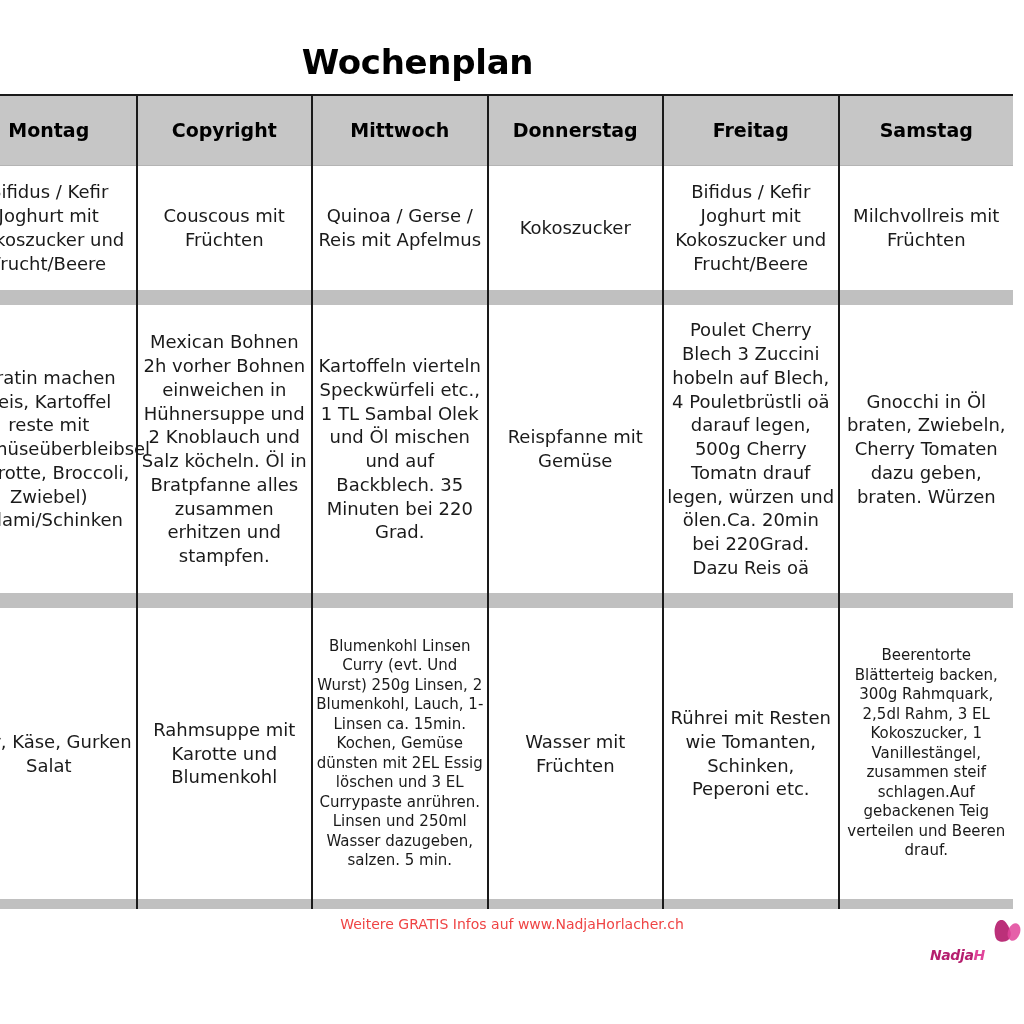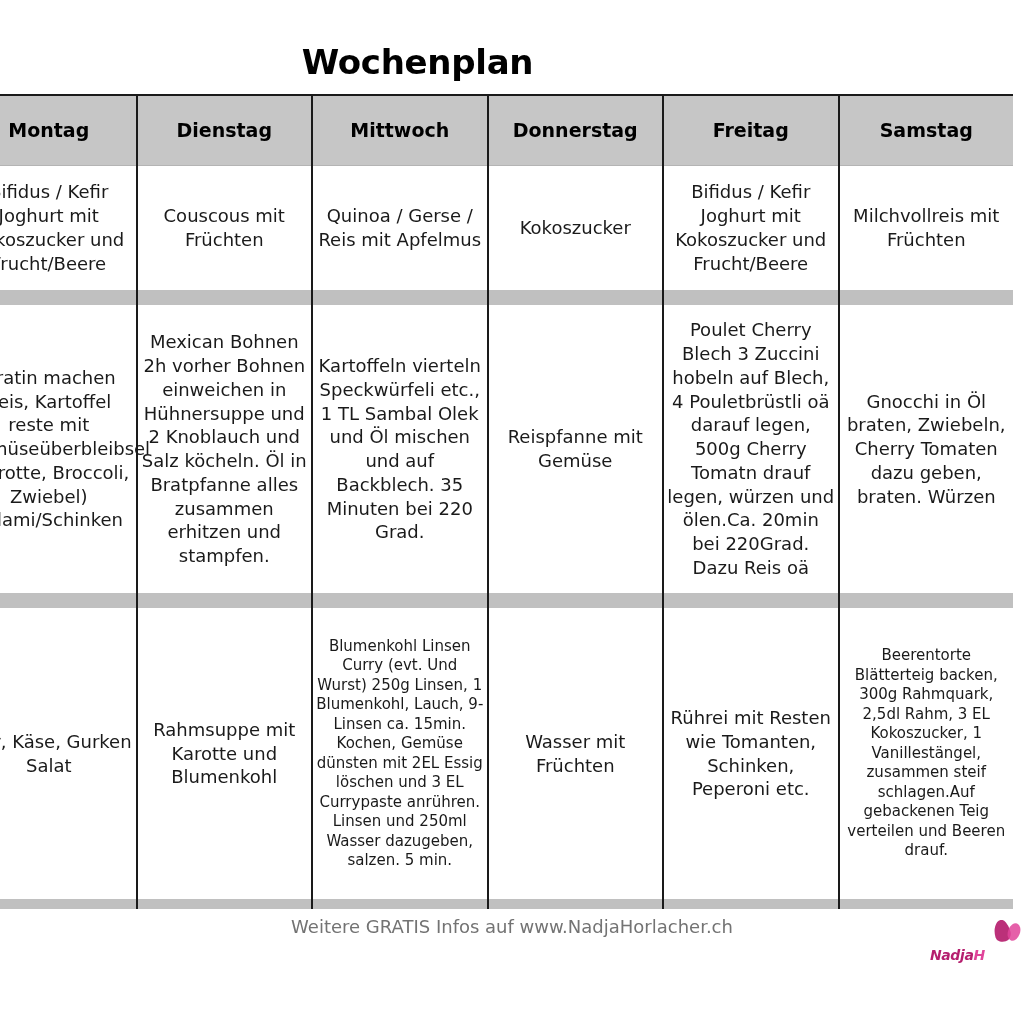--- a/index.html
+++ b/index.html
@@ -106,23 +106,23 @@
     height: 17px;
     border-bottom: 2px solid #1a1a1a;
   }
 
   
   .footer {
     position: absolute;
     left: 0; top: 914px;
     width: 1024px;
     text-align: center;
-    font-size: 18px;
+    font-size: 14px;
     line-height: 1.45;
-    color: #737373;
+    color: #ef4444;
   }
   .footer .fline { display: block; }
 
   
   .logo {
     position: absolute;
     right: -46px;
     top: 920px;
     width: 140px;
     height: 64px;
@@ -171,21 +171,21 @@
         <col>
           <col>
           <col>
           <col>
           <col>
           <col>
       </colgroup>
       <thead>
         <tr>
           <th>Montag</th>
-          <th>Dienstag</th>
+          <th>Copyright</th>
           <th>Mittwoch</th>
           <th>Donnerstag</th>
           <th>Freitag</th>
           <th>Samstag</th>
         </tr>
       </thead>
       <tbody>
 
         <tr class="row-breakfast">
           <td class="meal">Bifidus / Kefir Joghurt mit Kokoszucker und Frucht/Beere</td>
@@ -219,21 +219,21 @@
           <td></td>
           <td></td>
           <td></td>
           <td></td>
           <td></td>
         </tr>
 
         <tr class="row-dinner">
           <td class="meal">Eier, Käse, Gurken Salat</td>
           <td class="meal">Rahmsuppe mit Karotte und Blumenkohl</td>
-          <td class="meal small">Blumenkohl Linsen Curry (evt. Und Wurst) 250g Linsen, 1 Blumenkohl, Lauch, 9-Linsen ca. 15min. Kochen, Gemüse dünsten mit 2EL Essig löschen und 3 EL Currypaste anrühren. Linsen und 250ml Wasser dazugeben, salzen. 5 min.</td>
+          <td class="meal small">Blumenkohl Linsen Curry (evt. Und Wurst) 250g Linsen, 2 Blumenkohl, Lauch, 1-Linsen ca. 15min. Kochen, Gemüse dünsten mit 2EL Essig löschen und 3 EL Currypaste anrühren. Linsen und 250ml Wasser dazugeben, salzen. 5 min.</td>
           <td class="meal">Wasser mit Früchten</td>
           <td class="meal">Rührei mit Resten wie Tomanten, Schinken, Peperoni etc.</td>
           <td class="meal small">Beerentorte Blätterteig backen, 300g Rahmquark, 2,5dl Rahm, 3 EL Kokoszucker, 1 Vanillestängel, zusammen steif schlagen.Auf gebackenen Teig verteilen und Beeren drauf.</td>
         </tr>
 
         <tr class="sep last">
           <td></td>
           <td></td>
           <td></td>
           <td></td>

